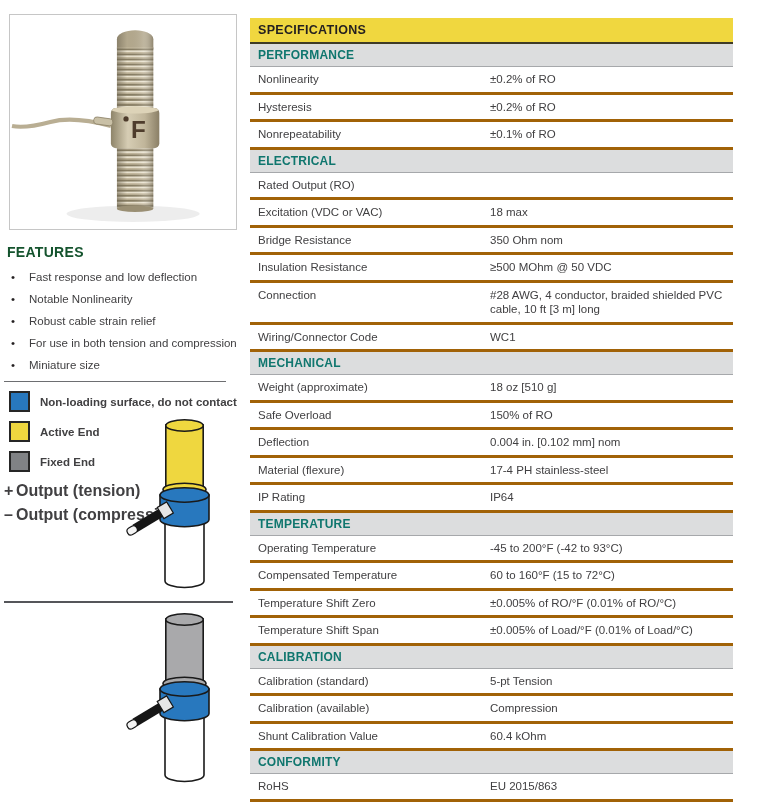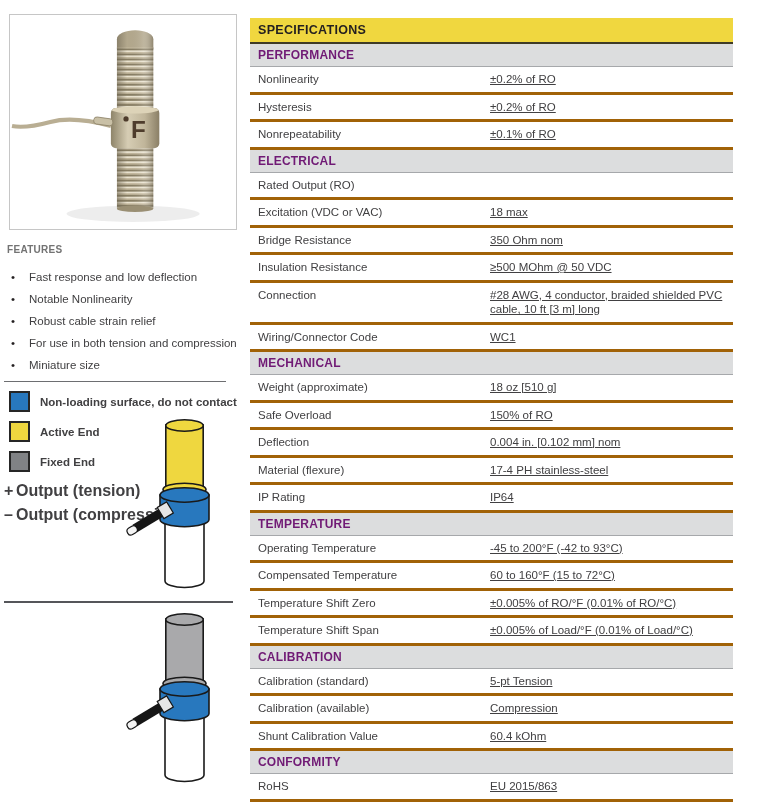--- a/index.html
+++ b/index.html
@@ -6,21 +6,21 @@
   body{
     width:759px;height:810px;position:relative;background:#ffffff;
     font-family:"Liberation Sans",sans-serif;color:#414042;overflow:hidden;
   }
 
   
   #left-col{position:absolute;left:0;top:0;width:256px;height:810px;}
   #image-box{position:absolute;left:9px;top:14px;width:226px;height:214px;border:1px solid #c6c6c6;background:#fff;}
   #image-box svg{width:100%;height:100%;display:block;}
 
-  #features-heading{position:absolute;left:7px;top:244px;font-size:10px;font-weight:bold;color:#737373;letter-spacing:.3px;}
+  #features-heading{position:absolute;left:7px;top:244px;font-size:14px;font-weight:bold;color:#14532d;letter-spacing:.3px;}
   #features-list{position:absolute;left:7px;top:266px;margin:0;padding:0;list-style:none;width:242px;}
   .feature-item{position:relative;padding-left:22px;font-size:11.5px;line-height:22px;color:#414042;}
   .feature-item::before{content:"\2022";position:absolute;left:4px;top:0;color:#231f20;}
 
   .divider{position:absolute;height:1px;background:#6d6e71;}
   #divider-1{left:4px;top:381px;width:222px;}
   #divider-2{left:4px;top:601px;width:229px;height:2px;background:#55565a;}
 
   #legend-list{position:absolute;left:9px;top:391px;}
   .legend-row{display:flex;align-items:center;height:21px;margin-bottom:9px;}
@@ -30,24 +30,24 @@
   #legend-outputs{position:absolute;left:4px;top:479px;}
   .output-line{font-size:16px;font-weight:bold;color:#414042;line-height:24px;white-space:nowrap;}
   .output-sign{display:inline-block;width:12px;}
 
   #diagram-tension{position:absolute;left:120px;top:415px;width:118px;height:182px;}
   #diagram-compression{position:absolute;left:120px;top:609px;width:118px;height:182px;}
 
   
   #spec-table{position:absolute;left:250px;top:18px;width:483px;}
   .title-bar{background:#F0D73F;border-bottom:2px solid #3F3B26;padding:5px 8px;font-size:12.5px;font-weight:bold;color:#231F20;letter-spacing:.3px;line-height:14px;}
-  .section-bar{background:#DCDDDE;border-bottom:1px solid #A6A8AB;padding:4px 8px;font-size:12px;font-weight:bold;color:#701a75;letter-spacing:.2px;line-height:14px;}
+  .section-bar{background:#DCDDDE;border-bottom:1px solid #A6A8AB;padding:4px 8px;font-size:12px;font-weight:bold;color:#0f766e;letter-spacing:.2px;line-height:14px;}
   .spec-row{display:flex;align-items:flex-start;border-bottom:3px solid #a16207;padding:5px 4px 5px 8px;font-size:11.5px;line-height:14.5px;color:#414042;}
   .spec-row .label{flex:0 0 226px;padding-right:6px;}
-  .spec-row .value{flex:1;text-decoration:underline;}
+  .spec-row .value{flex:1;}
 </style>
 </head>
 <body>
 
 <div id="left-col">
 
   <div id="image-box">
     <svg viewBox="0 0 224 212">
       <defs>
         <pattern id="thr" patternUnits="userSpaceOnUse" width="10" height="5">

